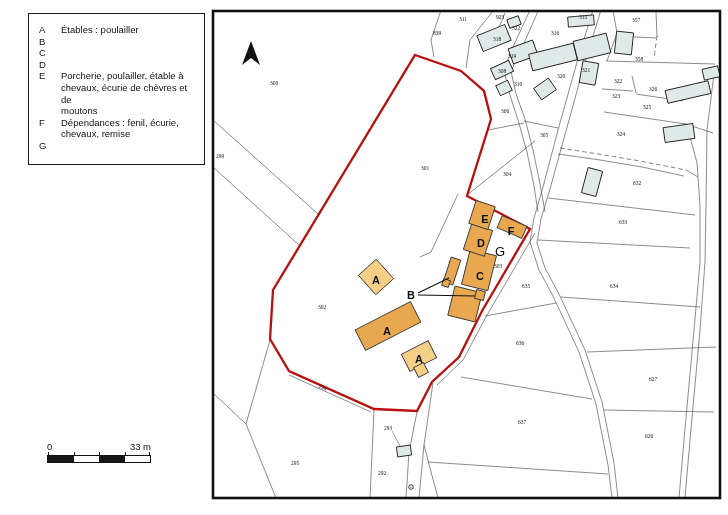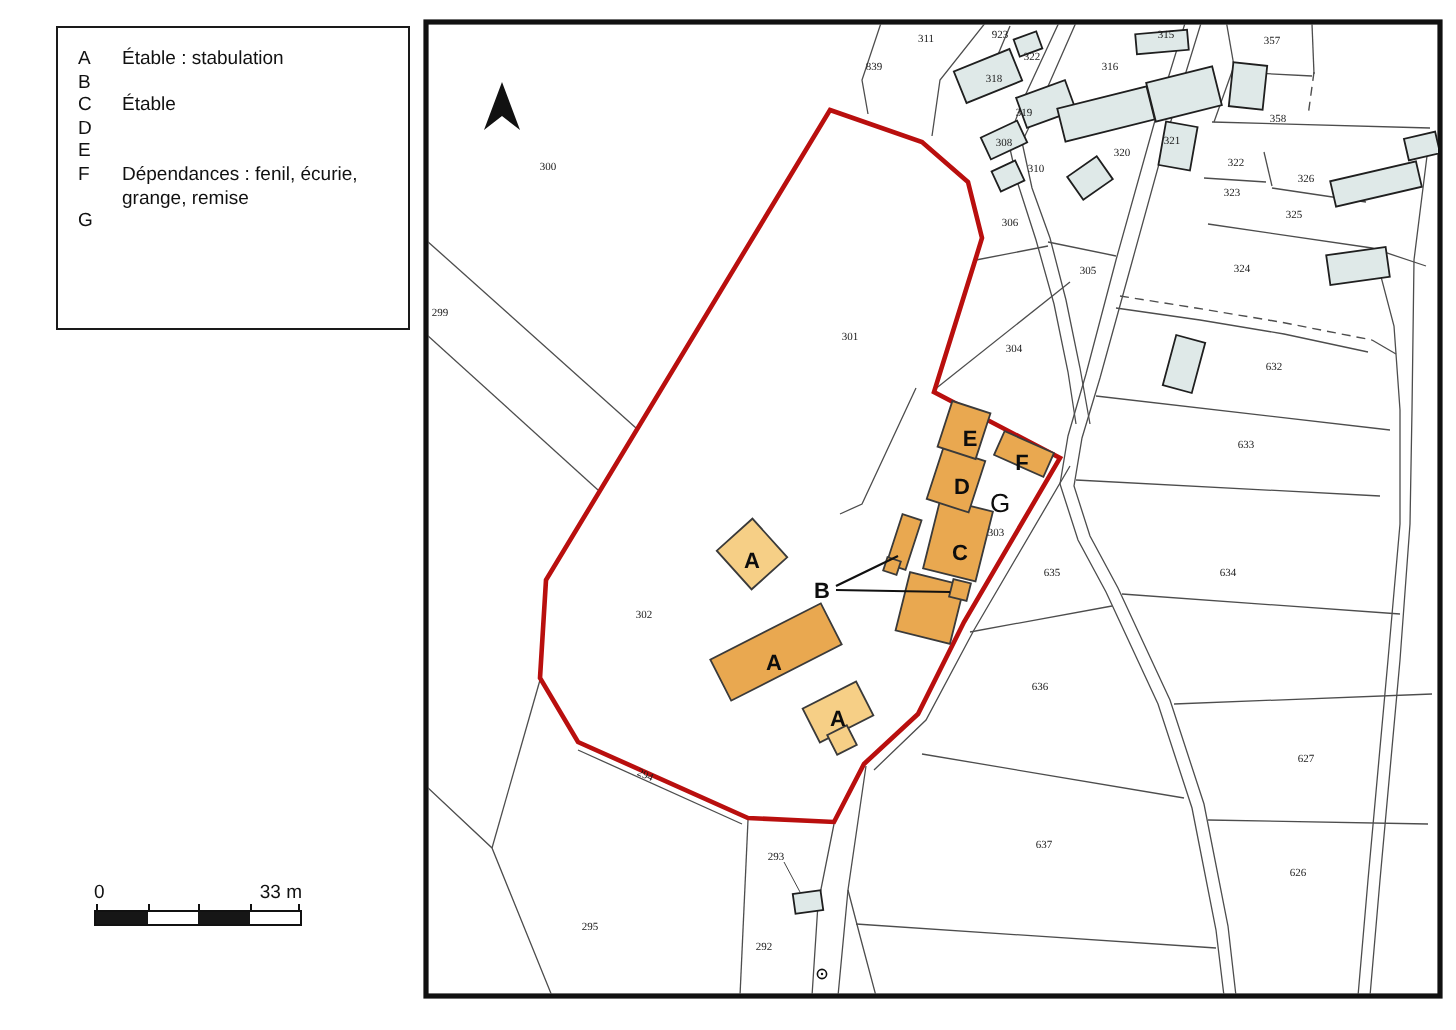--- a/index.html
+++ b/index.html
@@ -32,39 +32,41 @@
   .red{stroke:var(--red_boundary,#b90f0e);stroke-width:2.3;fill:none;stroke-linejoin:miter}
   .ldr{stroke:#111;stroke-width:1.1;fill:none}
   .ldr2{stroke:#444;stroke-width:0.5;fill:none}
 </style>
 </head>
 <body>
 
 <div class="legend" id="legend-box">
     <div class="legend-row">
       <span class="legend-key">A</span>
-      <span class="legend-label">Étable : stabulation</span>
+      <span class="legend-label">Étables : poulailler</span>
     </div>
     <div class="legend-row">
       <span class="legend-key">B</span>
     </div>
     <div class="legend-row">
       <span class="legend-key">C</span>
-      <span class="legend-label">Étable</span>
     </div>
     <div class="legend-row">
       <span class="legend-key">D</span>
     </div>
     <div class="legend-row">
       <span class="legend-key">E</span>
+      <span class="legend-label">Porcherie, poulailler, étable à
+chevaux, écurie de chèvres et de
+moutons</span>
     </div>
     <div class="legend-row">
       <span class="legend-key">F</span>
       <span class="legend-label">Dépendances : fenil, écurie,
-grange, remise</span>
+chevaux, remise</span>
     </div>
     <div class="legend-row">
       <span class="legend-key">G</span>
     </div>
   </div>
 
 <div class="scalebar">
   <div class="scalebar-labels">
     <span>0</span>
     <span>33 m</span>

